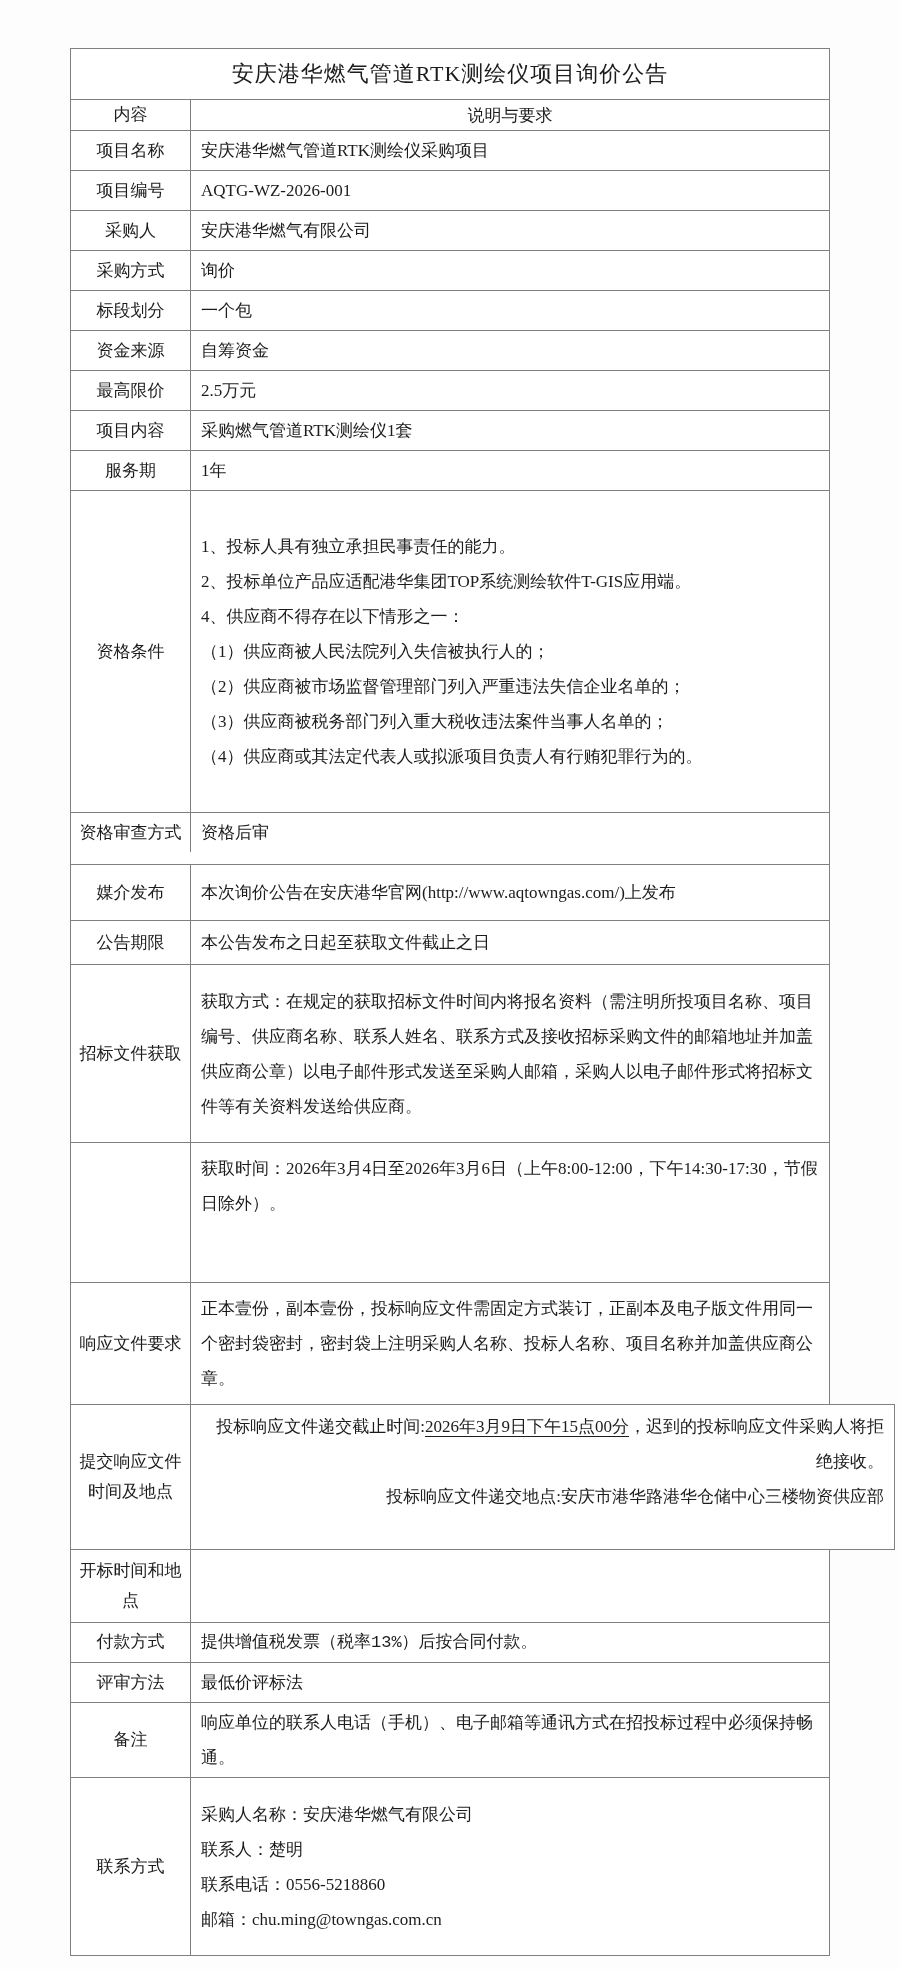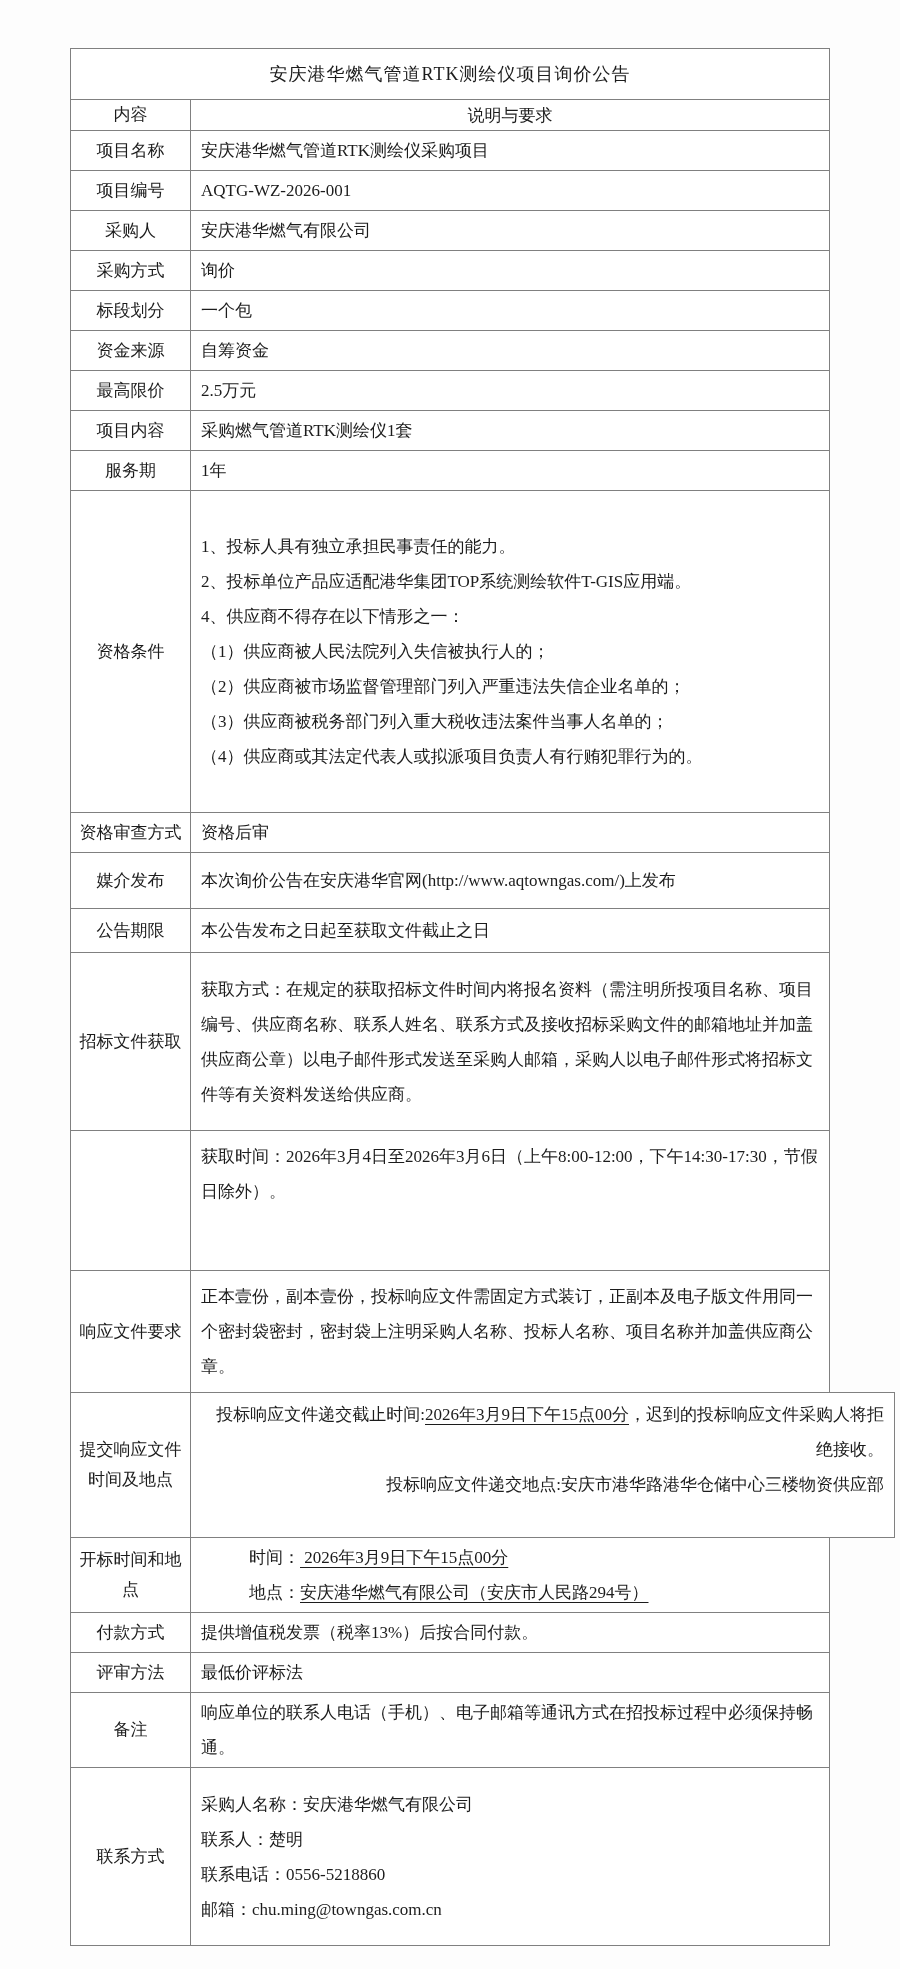--- a/index.html
+++ b/index.html
@@ -23,21 +23,21 @@
     border:1px solid var(--line);
     background:#fff;
     position:relative;
   }
   .title-row{
     min-height:50px;
     display:flex;
     align-items:center;
     justify-content:center;
     text-align:center;
-    font-size:18px;
+    font-size:22px;
     letter-spacing:1px;
   }
   .row{
     display:flex;
     border-top:1px solid var(--line);
     min-height:38px;
   }
   .cell{min-width:0;}
   .cell.label{
     flex:0 0 120px;
@@ -60,31 +60,31 @@
   .cell.value .line{
     line-height:35px;
     word-break:break-all;
   }
   .header-row{min-height:30px;}
   .header-row .cell.label{line-height:22px;}
   .header-row .cell.value{align-items:center;text-align:center;}
   .u{text-decoration:underline;text-underline-offset:4px;}
 
   
-  .row-media{min-height:56px;}
+  .row-media{min-height:56px;margin-top:12px;}
   .row-notice-period{min-height:44px;}
   .row-qualification{min-height:322px;}
   .row-doc-obtain{min-height:178px;}
   .row-obtain-time{min-height:140px;}
   .row-obtain-time .cell.value{justify-content:flex-start;padding-top:8px;}
   .row-response-doc{min-height:122px;}
   .row-submit{min-height:146px;}
   .row-submit .cell.value{justify-content:flex-start;padding-top:4px;text-align:right;}
   .row-opening{min-height:72px;}
-  .row-payment{min-height:38px;}
+  .row-payment{min-height:38px;font-family:Liberation Mono, monospace;}
   .row-remarks{min-height:74px;}
   .row-contact{min-height:178px;}
 
   
   .row-overflow{
     margin-right:-66px;
     border-right:1px solid var(--line);
     border-bottom:1px solid var(--line);
     background:#fff;
   }
@@ -207,24 +207,20 @@
         </div>
         <div class="row row-submit row-overflow">
           <div class="cell label">提交响应文件时间及地点</div>
           <div class="cell value">
             <div class="line"><span>投标响应文件递交截止时间:</span><span class="u">2026年3月9日下午15点00分</span><span>，迟到的投标响应文件采购人将拒绝接收。</span></div>
             <div class="line"><span>投标响应文件递交地点:安庆市港华路港华仓储中心三楼物资供应部</span></div>
           </div>
         </div>
         <div class="row row-opening">
           <div class="cell label">开标时间和地点</div>
-          <div class="cell value">
-            <div class="line"><span>时间：</span><span class="u"> 2026年3月9日下午15点00分</span></div>
-            <div class="line"><span>地点：</span><span class="u">安庆港华燃气有限公司（安庆市人民路294号） </span></div>
-          </div>
         </div>
         <div class="row row-payment">
           <div class="cell label">付款方式</div>
           <div class="cell value">
             <div class="line"><span>提供增值税发票（税率13%）后按合同付款。</span></div>
           </div>
         </div>
         <div class="row row-evaluation">
           <div class="cell label">评审方法</div>
           <div class="cell value">

